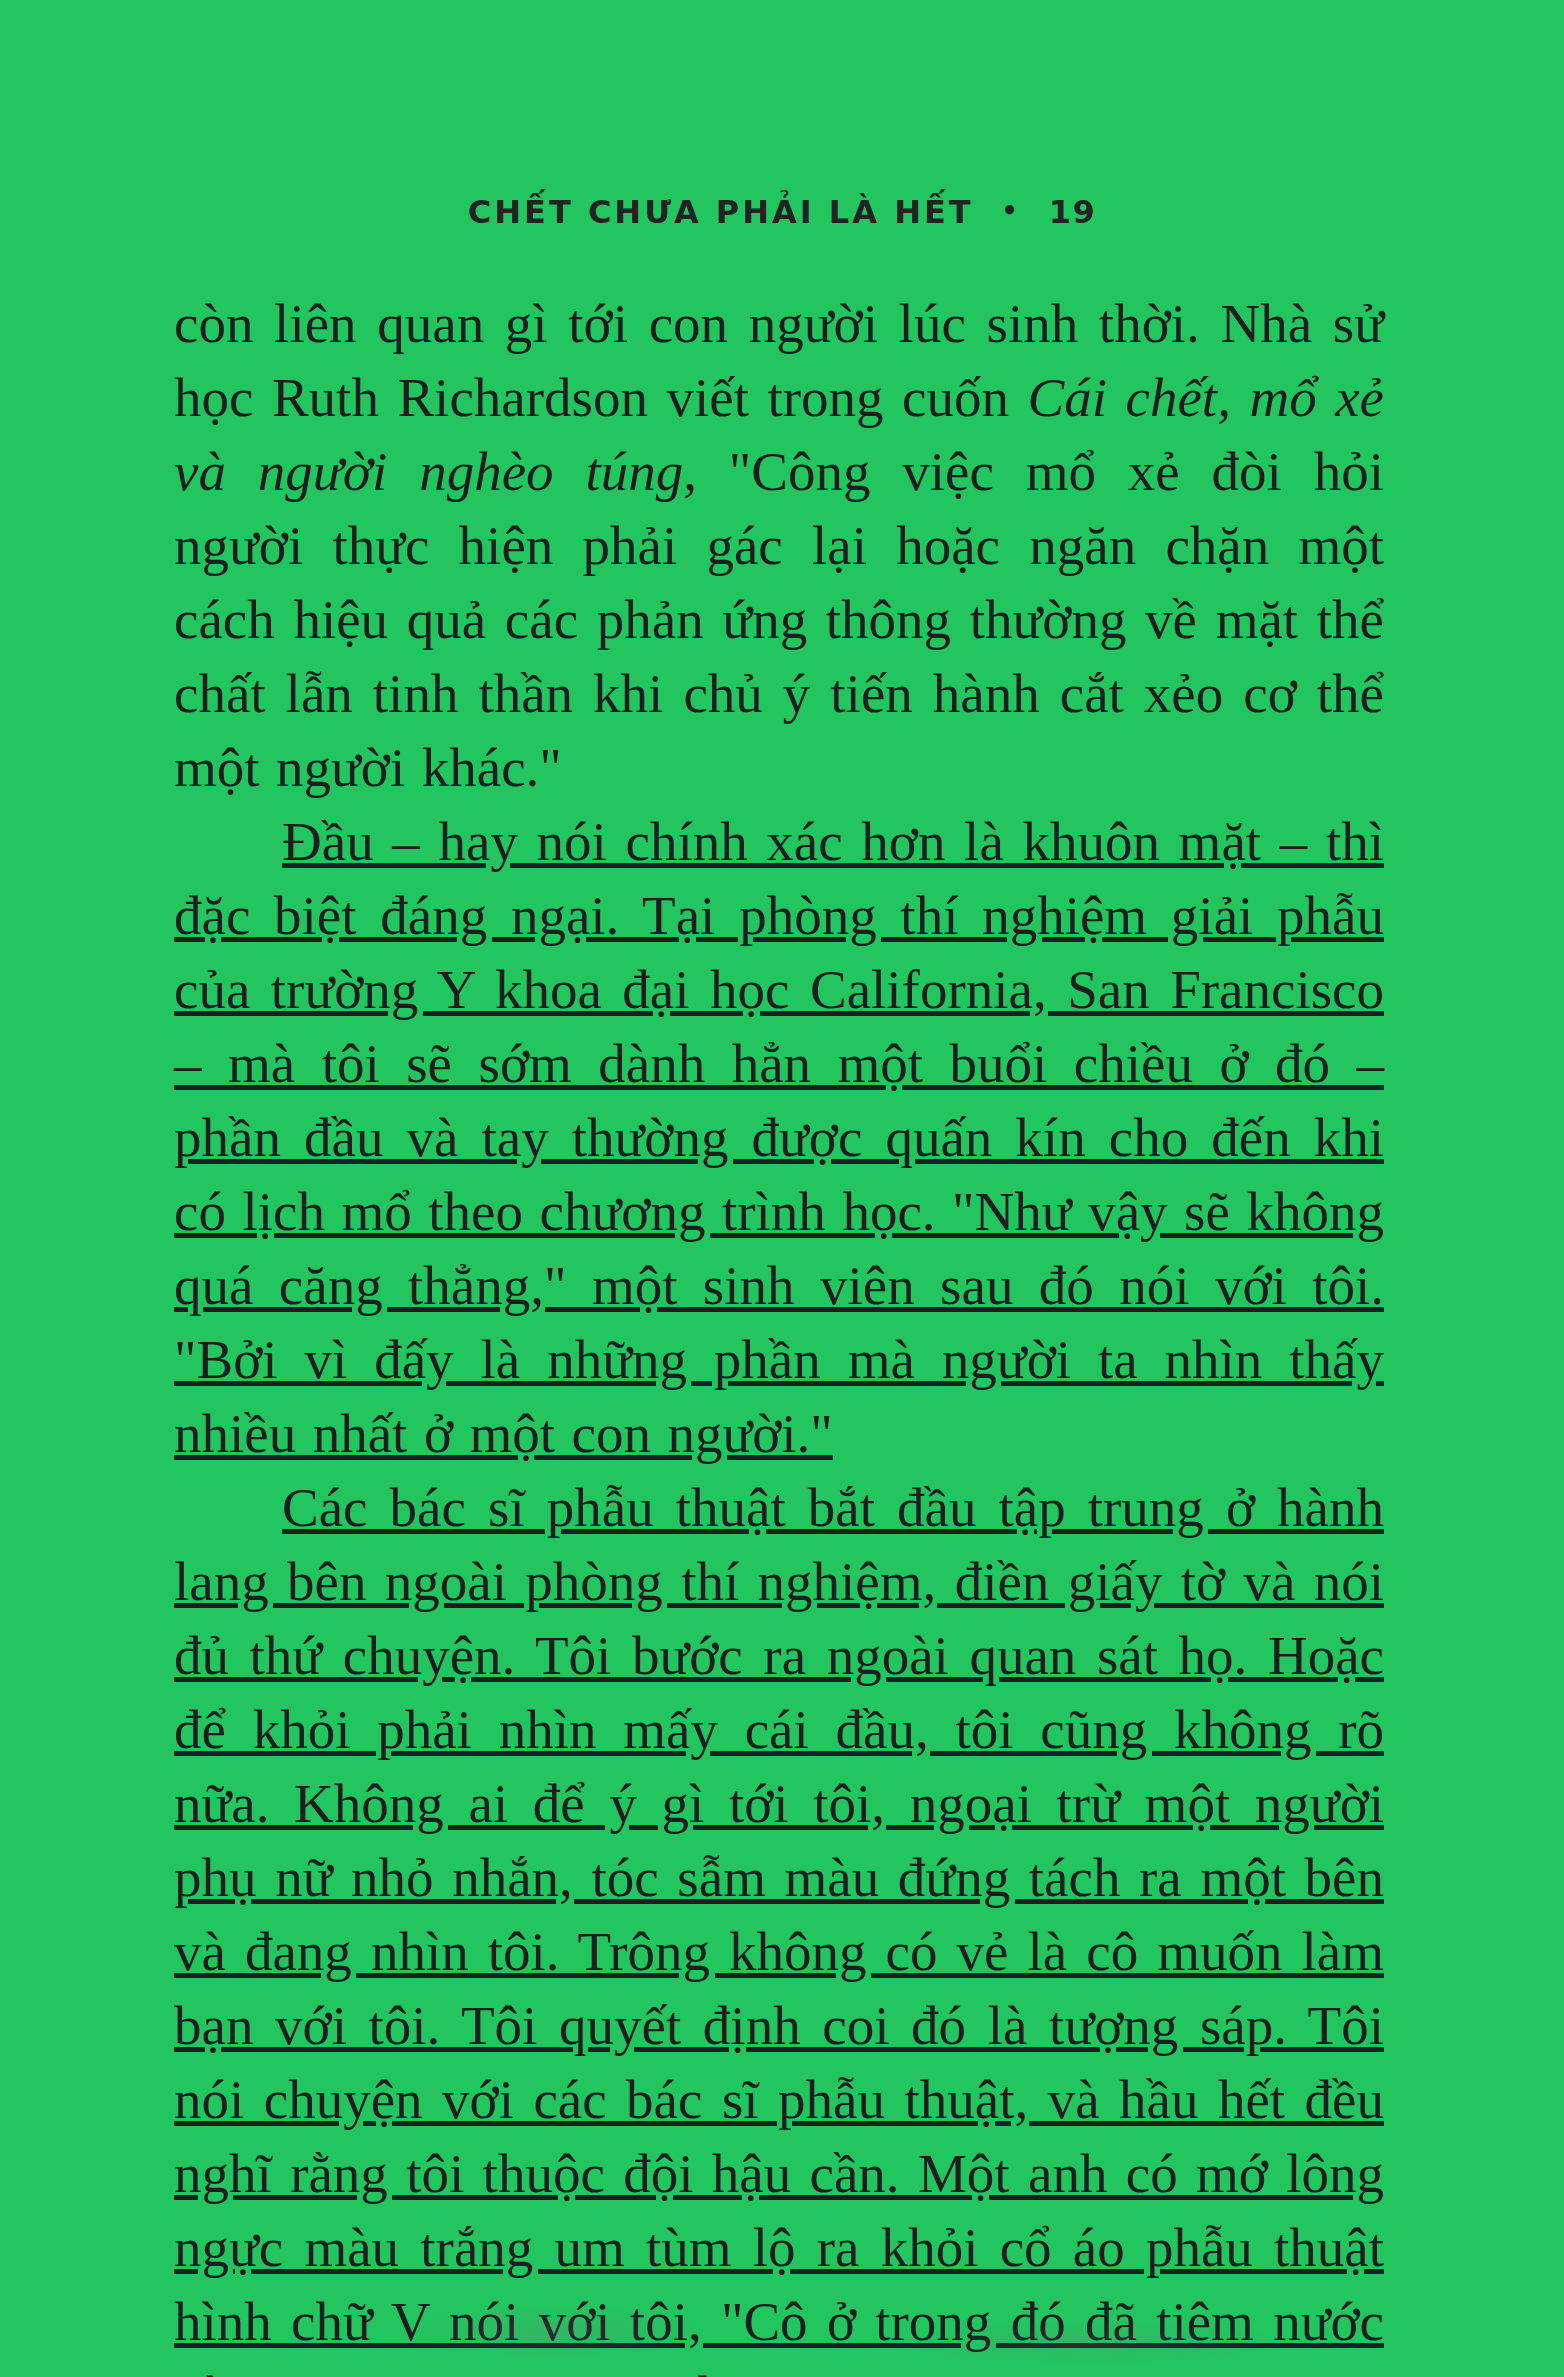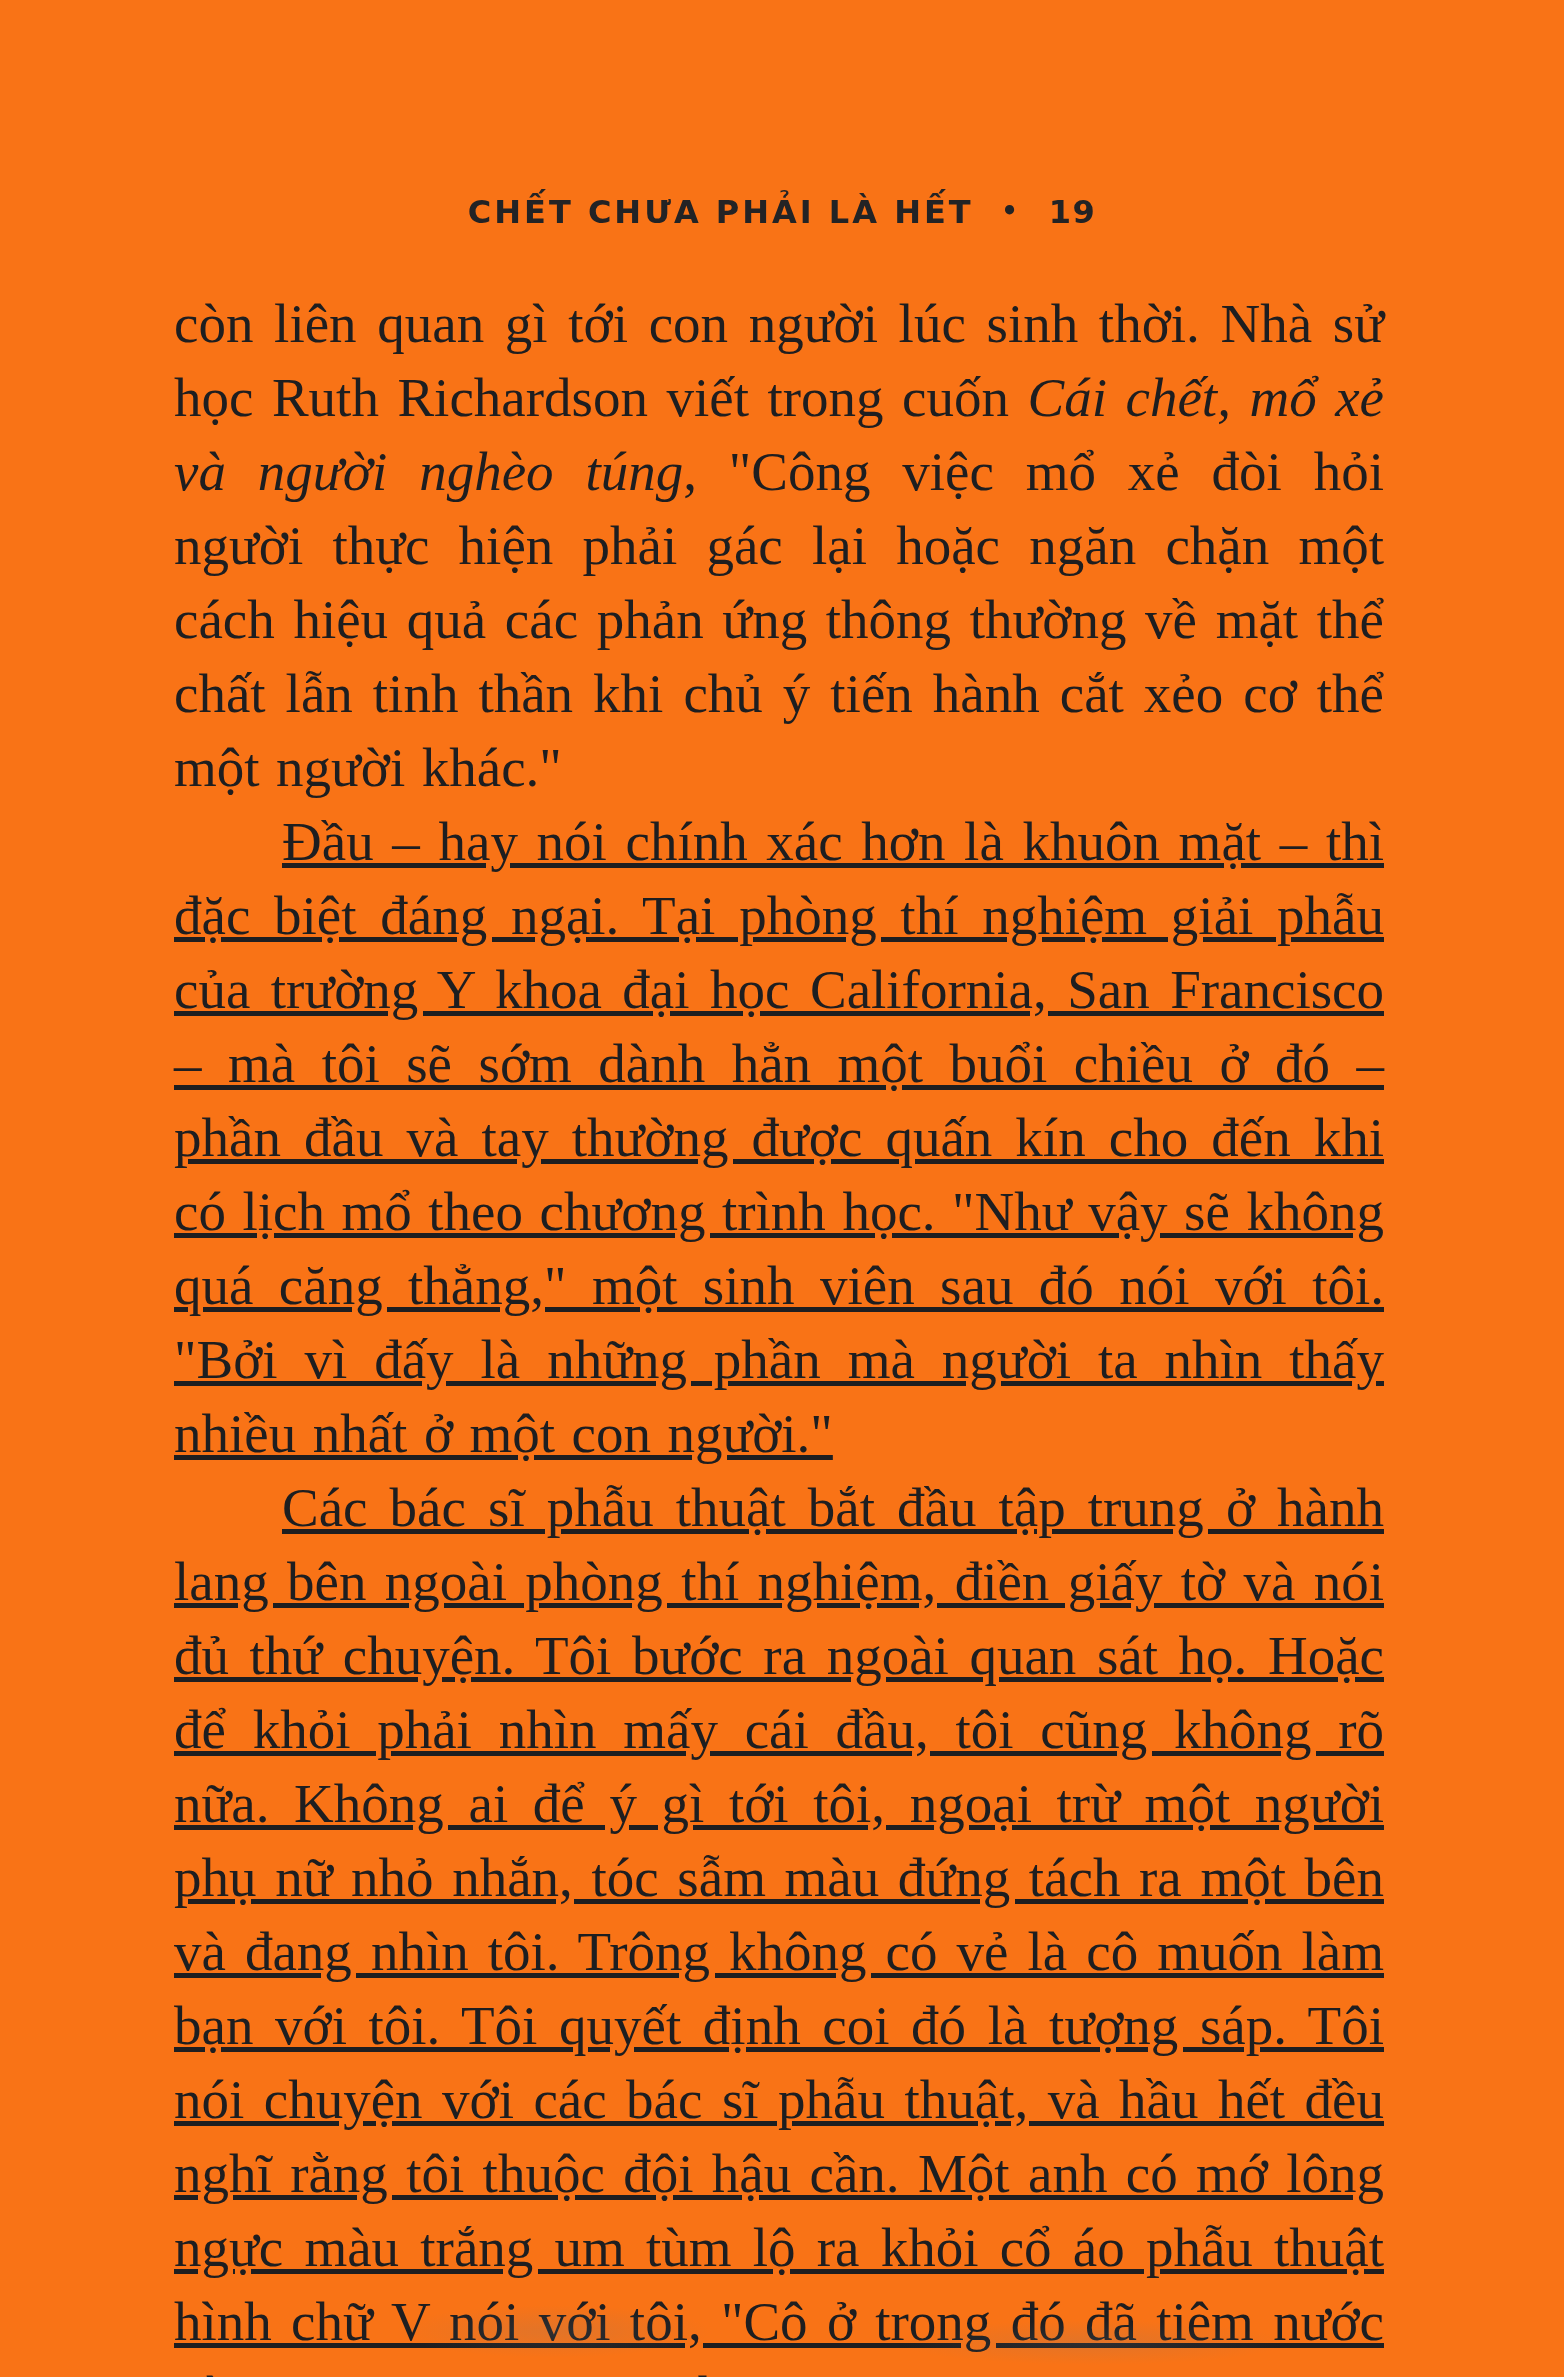--- a/index.html
+++ b/index.html
@@ -10,21 +10,21 @@
     width: 1564px;
     height: 2377px;
     background: #fdfdfb;
     position: relative;
     overflow: hidden;
     font-family: "Liberation Serif", serif;
   }
   .page {
     position: absolute;
     inset: 0;
-    background: #f97316;
+    background: #22c55e;
   }
   .running-header {
     margin-top: 193px;
     width: 100%;
     text-align: center;
     font-family: "DejaVu Sans", sans-serif;
     font-weight: 700;
     font-size: 32px;
     letter-spacing: 3px;
     color: #232325;

